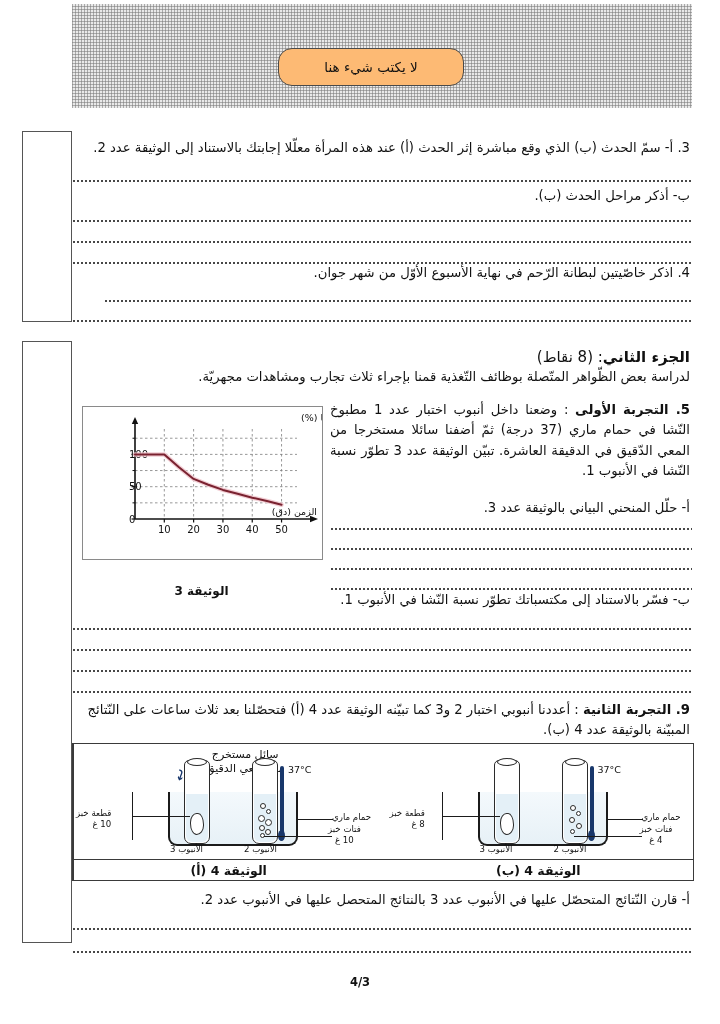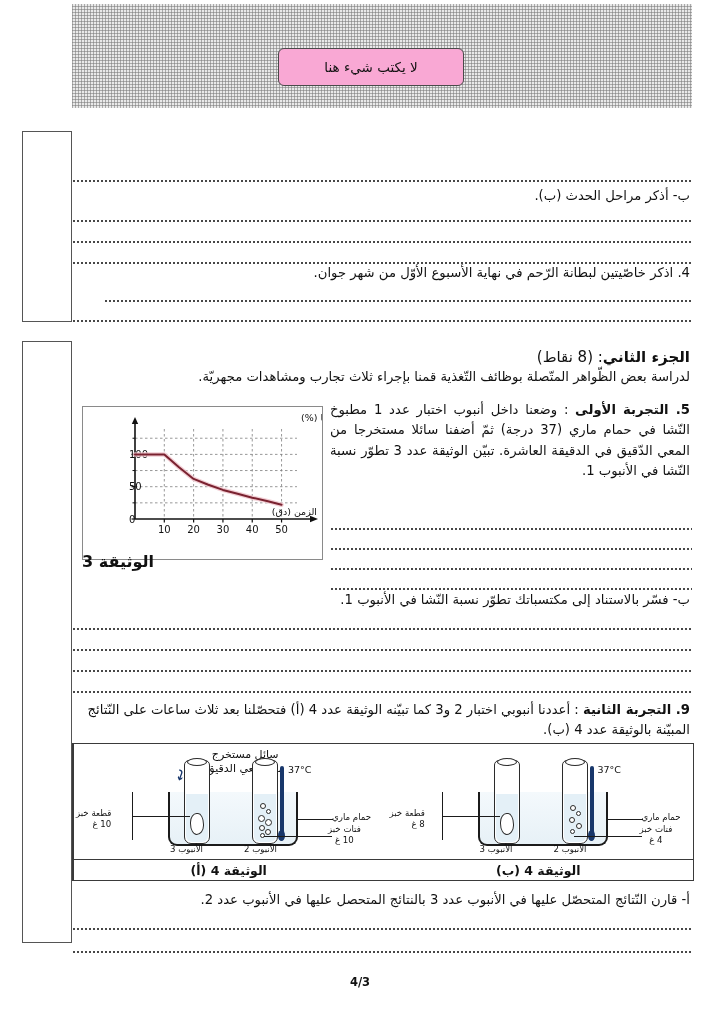--- a/index.html
+++ b/index.html
@@ -15,21 +15,21 @@
   .hatch-band{
     position:absolute;left:72px;top:4px;width:620px;height:104px;
     background-color:#e9e9e9;
     background-image:
       repeating-linear-gradient(0deg,rgba(120,120,120,.55) 0 1px,transparent 1px 3px),
       repeating-linear-gradient(90deg,rgba(120,120,120,.55) 0 1px,transparent 1px 3px);
     background-size:3px 3px;
   }
   .nowrite-box{
     position:absolute;left:278px;top:48px;width:184px;height:36px;
-    background:#f9a8d4;border:1.3px solid #4a4a4a;border-radius:6px;
+    background:#fdba74;border:1.3px solid #4a4a4a;border-radius:14px;
     display:flex;align-items:center;justify-content:center;
     font-size:13.5px;color:#111;
   }
 
   
   .margin-box{
     position:absolute;left:22px;width:48px;
     border:1.1px solid #555;background:#fff;
   }
   #mbox1{top:131px;height:189px;}
@@ -51,22 +51,22 @@
   
   .part-head{position:absolute;right:30px;font-size:15px;}
   .part-head .t{font-weight:bold;}
 
   
   .chart-card{
     position:absolute;left:82px;top:406px;width:239px;height:152px;
     border:1.2px solid #8a8a8a;background:#fff;
   }
   .chart-caption{
-    position:absolute;left:82px;top:552px;width:239px;text-align:left;
-    font-size:16px;font-weight:bold;
+    position:absolute;left:82px;top:584px;width:239px;text-align:center;
+    font-size:12px;font-weight:bold;
   }
 
   
   .doc4{
     position:absolute;left:72px;top:743px;width:620px;height:136px;
     border:1.2px solid #3a3a3a;display:flex;flex-direction:column;
   }
   .doc4-row{display:flex;flex:1;}
   .doc4-cell{
     flex:1;position:relative;border-left:1.2px solid #3a3a3a;overflow:hidden;
@@ -122,37 +122,39 @@
 <div class="page">
 
   <div class="hatch-band"></div>
   <div class="nowrite-box">
     <span>لا يكتب شيء هنا</span>
   </div>
 
   <div class="margin-box" id="mbox1"></div>
   <div class="margin-box" id="mbox2"></div>
 
+  <div class="q" style="top:138px;left:78px;">3. أ- سمّ الحدث (ب) الذي وقع مباشرة إثر الحدث (أ) عند هذه المرأة معلّلا إجابتك بالاستناد إلى الوثيقة عدد 2.</div>
   <div class="dots" style="top:172px;left:72px;width:620px;"></div>
   <div class="q" style="top:186px;left:78px;">ب- أذكر مراحل الحدث (ب).</div>
   <div class="dots" style="top:212px;left:72px;width:620px;"></div>
   <div class="dots" style="top:233px;left:72px;width:620px;"></div>
   <div class="dots" style="top:254px;left:72px;width:620px;"></div>
   <div class="q" style="top:263px;left:78px;">4.  اذكر خاصّيتين لبطانة الرّحم في نهاية الأسبوع الأوّل من شهر جوان.</div>
   <div class="dots" style="top:292px;left:104px;width:588px;"></div>
   <div class="dots" style="top:312px;left:72px;width:620px;"></div>
 
   <div class="part-head" style="top:348px;right:30px;">
     <span class="t">الجزء الثاني</span><span>: (8 نقاط)</span>
   </div>
   <div class="q" style="top:367px;left:64px;">لدراسة بعض الظّواهر المتّصلة بوظائف التّغذية قمنا بإجراء ثلاث تجارب ومشاهدات مجهريّة.</div>
 
   <div class="q" style="top:400px;left:330px;width:360px;text-align:justify;">
     <b>5. التجربة الأولى</b><span> :  وضعنا داخل أنبوب اختبار عدد 1 مطبوخ النّشا في حمام ماري (37 درجة) ثمّ أضفنا سائلا مستخرجا من المعي الدّقيق في الدقيقة العاشرة. تبيّن الوثيقة عدد 3 تطوّر نسبة النّشا في الأنبوب 1.</span>
   </div>
+  <div class="q" style="top:498px;left:330px;width:360px;">أ- حلّل المنحني البياني بالوثيقة عدد 3.</div>
   <div class="dots" style="top:520px;left:330px;width:362px;"></div>
   <div class="dots" style="top:540px;left:330px;width:362px;"></div>
   <div class="dots" style="top:560px;left:330px;width:362px;"></div>
   <div class="dots" style="top:580px;left:330px;width:362px;"></div>
   <div class="q" style="top:590px;left:330px;width:362px;">ب- فسّر بالاستناد إلى مكتسباتك تطوّر نسبة النّشا في الأنبوب 1.</div>
   <div class="dots" style="top:620px;left:72px;width:620px;"></div>
   <div class="dots" style="top:641px;left:72px;width:620px;"></div>
   <div class="dots" style="top:662px;left:72px;width:620px;"></div>
   <div class="dots" style="top:683px;left:72px;width:620px;"></div>
 

